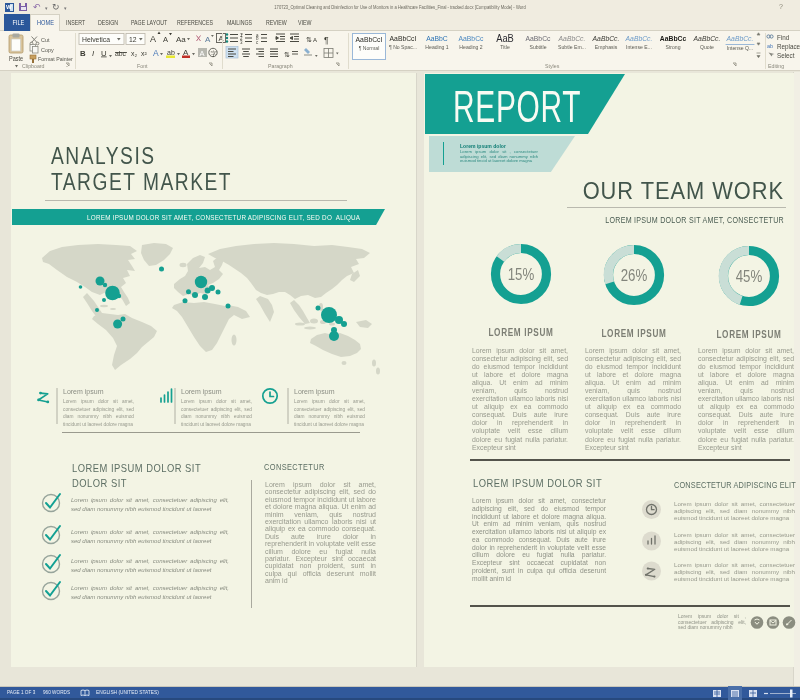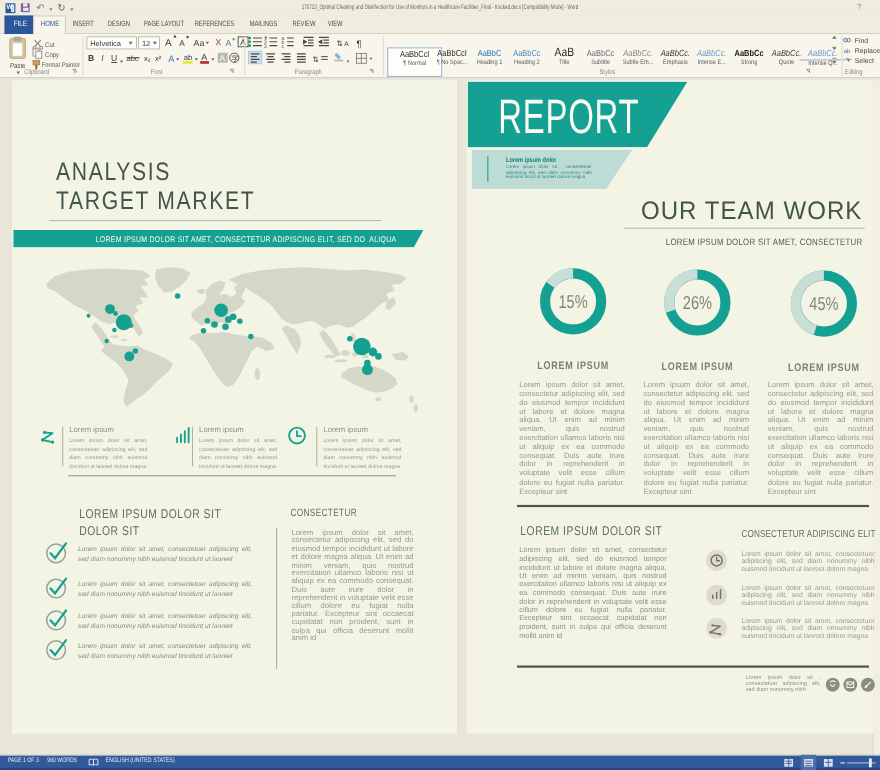--- a/index.html
+++ b/index.html
@@ -1,21 +1,21 @@
 <!DOCTYPE html>
 <html><head><meta charset="utf-8">
 <style>
 *{margin:0;padding:0;box-sizing:border-box}
 html,body{width:800px;height:700px}
 body{position:relative;font-family:"Liberation Sans",sans-serif;background:#e8e6d9;overflow:hidden}
 .a{position:absolute}
 .tab{font-size:7px;color:#4a4a42;transform:scaleX(.75);transform-origin:left top}
 .glab{font-size:6.2px;color:#8a887c;transform:scaleX(.85);transform-origin:left top}
 .vsep{position:absolute;width:1px;background:#e0dccd;top:33px;height:36px}
-.card{position:absolute;top:43px;width:50px;height:27px;text-align:center;overflow:hidden}
+.card{position:absolute;top:33px;width:34px;height:27px;text-align:center;overflow:hidden}
 .card .big{font-size:8px;line-height:11px;white-space:nowrap;transform:scaleX(.85)}
 .card .lb{font-size:6px;color:#5a5a52;line-height:7px;white-space:nowrap;transform:scaleX(.85)}
 .itx{font-style:italic;font-size:6px;line-height:8.8px;color:#888c80}
 .btx{font-size:6.4px;line-height:7.4px;color:#97998d;text-align:justify}
 .btx2{font-size:6.5px;line-height:7.5px;color:#8f9287;text-align:justify}
 </style></head>
 <body>
 
 <div class="a" style="left:0;top:0;width:800px;height:14px;background:#f0ece0"></div>
 

